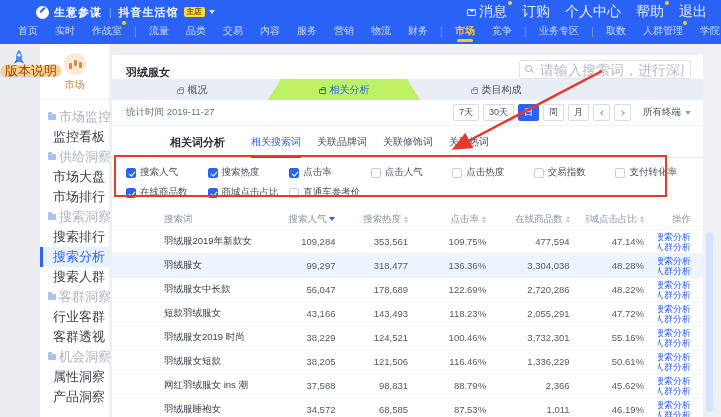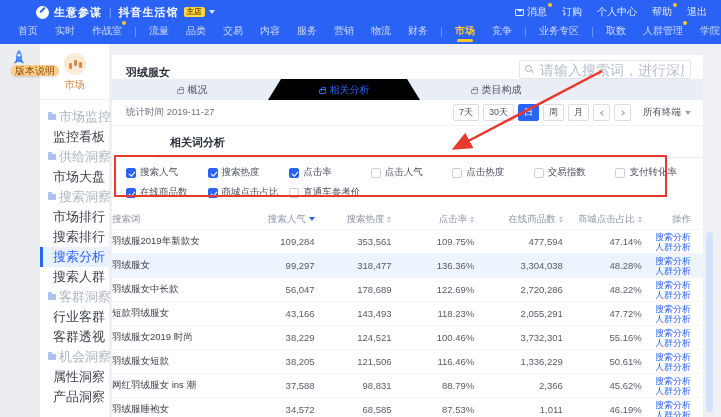--- a/index.html
+++ b/index.html
@@ -13,37 +13,37 @@
   
   .topbar { position:absolute; left:0; top:0; width:721px; height:44px; background:#2a62f6; color:#fff; z-index:5; }
   .topbar-row1 { display:flex; align-items:center; height:22px; padding:2px 14px 0 36px; font-size:10px; }
   .logo-mark { width:13px; height:13px; border-radius:50%; background:#fff; position:relative; margin-right:5px; flex:0 0 auto; }
   .logo-mark::after { content:''; position:absolute; left:3px; top:3px; width:7px; height:2px; background:#2a62f6; transform:rotate(-45deg); border-radius:1px; }
   .logo-text { font-weight:bold; font-size:11px; letter-spacing:1px; }
   .logo-sep { margin:0 7px; color:rgba(255,255,255,.45); }
   .shop-name { font-weight:bold; font-size:11px; letter-spacing:1px; }
   .shop-badge { background:#ffd83d; color:#7a4a00; font-size:7.5px; line-height:10px; padding:0 3px; border-radius:2px; margin-left:5px; font-weight:bold; }
   .caret-w { width:0; height:0; border-left:3px solid transparent; border-right:3px solid transparent; border-top:4px solid rgba(255,255,255,.85); margin-left:4px; }
-  .topbar-right { margin-left:auto; display:flex; align-items:center; gap:15px; font-size:10px; color:#e3ebff; }
+  .topbar-right { margin-left:auto; display:flex; align-items:center; gap:15px; font-size:14px; color:#e3ebff; }
   .tr-item { position:relative; display:flex; align-items:center; gap:3px; cursor:pointer; }
   .env-icon { width:9px; height:7px; border:1px solid #e3ebff; border-radius:1px; position:relative; display:none; }
   .env-icon::before { content:''; position:absolute; left:0; top:-1px; border-left:4px solid transparent; border-right:4px solid transparent; border-top:3px solid #e3ebff; }
   .tr-item.envelope .env-icon { display:inline-block; }
   .tr-item.dot .tr-label::after { content:''; position:absolute; margin-left:1px; margin-top:-2px; width:4px; height:4px; border-radius:50%; background:#ffc72c; }
   .topbar-row2 { display:flex; align-items:center; height:20px; padding:0 0 0 18px; gap:17px; font-size:10px; }
   .nav-item { position:relative; height:20px; line-height:18px; color:#ccd9fa; cursor:pointer; white-space:nowrap; }
   .nav-item.divider { width:1px; height:10px; background:rgba(255,255,255,.3); margin:0 -4px; }
   .nav-item.active { color:#ffc72c; font-weight:bold; }
   .nav-item.active::after { content:''; position:absolute; left:2px; right:2px; bottom:0; height:3px; background:#ffc72c; border-radius:2px; }
   .nav-item.dot .nav-label::after { content:''; position:absolute; margin-left:0; margin-top:-1px; width:4px; height:4px; border-radius:50%; background:#ffc72c; }
 
   
   .left-rail { position:absolute; left:0; top:44px; width:40px; height:373px; background:#ecedf1; z-index:3; }
   .rocket { position:absolute; left:10px; top:5px; }
-  .version-badge { position:absolute; left:11px; top:21px; background:#ffcf8a; color:#8a4a0a; font-size:10px; line-height:11px; padding:0 4px; border-radius:6px; white-space:nowrap; box-shadow:0 1px 2px rgba(0,0,0,.15); cursor:pointer; }
+  .version-badge { position:absolute; left:1px; top:21px; background:#ffcf8a; color:#8a4a0a; font-size:13px; line-height:11px; padding:0 4px; border-radius:6px; white-space:nowrap; box-shadow:0 1px 2px rgba(0,0,0,.15); cursor:pointer; }
 
   
   .sidebar { position:absolute; left:40px; top:44px; width:70px; height:373px; background:#fff; z-index:2; border-right:1px solid #eef0f4; }
   .module-head { padding:9px 0 7px; text-align:center; border-bottom:1px solid #f0f2f6; }
   .module-icon { width:22px; height:22px; border-radius:50%; background:#fbead6; margin:0 auto 3px; position:relative; }
   .module-icon::before { content:''; position:absolute; left:5px; top:10px; width:3px; height:6px; background:#e0883f; border-radius:1px; box-shadow:5px -3px 0 #e0883f, 10px -1px 0 #e0883f; }
   .module-label { font-size:10px; color:#d9833c; }
   .side-menu { padding-top:7px; }
   .side-item { position:relative; height:20px; display:flex; align-items:center; padding-left:13px; font-size:13px; color:#3a3f4a; cursor:pointer; white-space:nowrap; }
   .side-item.group { color:#adb4c2; padding-left:8px; cursor:default; }
@@ -61,21 +61,21 @@
   .kw-title { font-size:11px; font-weight:bold; color:#2a2f3a; }
   .kw-search { position:absolute; right:12px; top:5px; width:172px; height:19px; }
   .kw-search input { width:100%; height:100%; border:1px solid #dfe3ea; border-radius:2px; font-size:14px; padding:0 6px 0 20px; color:#555; outline:none; font-family:inherit; }
   .kw-search input::placeholder { color:#b6bcc9; }
   .mag-icon { position:absolute; left:6px; top:5px; width:9px; height:9px; }
   .mag-icon::before { content:''; position:absolute; width:5px; height:5px; border:1px solid #a8b0bf; border-radius:50%; }
   .mag-icon::after { content:''; position:absolute; left:6px; top:6px; width:3px; height:1px; background:#a8b0bf; transform:rotate(45deg); }
 
   .tab-strip { display:flex; align-items:stretch; height:21px; background:#e8edf6; padding-left:4px; }
   .big-tab { width:152px; display:flex; align-items:center; justify-content:center; gap:4px; font-size:10px; color:#4a5160; cursor:pointer; }
-  .big-tab.active { background:#000000; color:#2b63f5; clip-path:polygon(13px 0, calc(100% - 13px) 0, 100% 100%, 0 100%); }
+  .big-tab.active { background:#bef264; color:#2b63f5; clip-path:polygon(13px 0, calc(100% - 13px) 0, 100% 100%, 0 100%); }
   .lock-icon { width:7px; height:5px; border:1px solid #8b93a5; border-radius:1px; position:relative; margin-top:3px; flex:0 0 auto; }
   .lock-icon::before { content:''; position:absolute; top:-3px; left:1px; width:3px; height:3px; border:1px solid #8b93a5; border-bottom:none; border-radius:2px 2px 0 0; }
   .big-tab.active .lock-icon, .big-tab.active .lock-icon::before { border-color:#2b63f5; }
 
   .stat-row { display:flex; align-items:center; height:26px; padding:0 12px 0 14px; border-bottom:1px solid #eef1f5; }
   .stat-time { font-size:9.5px; color:#6b7280; }
   .range-ctrls { margin-left:auto; display:flex; align-items:center; gap:4px; }
   .range-btn { font-size:9px; line-height:15px; padding:0 5px; border:1px solid #d8dde6; border-radius:2px; background:#fff; color:#4a5160; cursor:pointer; white-space:nowrap; }
   .range-btn.active { background:#2b63f5; border-color:#2b63f5; color:#fff; }
   .pager-btn { width:17px; height:17px; border:1px solid #d8dde6; border-radius:2px; background:#fff; display:flex; align-items:center; justify-content:center; cursor:pointer; }
@@ -95,21 +95,21 @@
   .cb { display:flex; align-items:center; gap:4px; font-size:9.5px; color:#4a4f5a; cursor:pointer; white-space:nowrap; }
   .cb-box { width:10px; height:10px; border:1px solid #c9ced8; border-radius:2px; background:#fff; position:relative; flex:0 0 auto; }
   .cb.checked .cb-box { background:#2b63f5; border-color:#2b63f5; }
   .cb.checked .cb-box::after { content:''; position:absolute; left:3px; top:1px; width:2.5px; height:5px; border:solid #fff; border-width:0 1.5px 1.5px 0; transform:rotate(40deg); }
 
   
   .table { margin-top:2px; font-size:9.5px; }
   .tr { display:flex; align-items:center; height:24px; border-top:1px solid #f2f4f8; }
   .thead { display:flex; align-items:center; height:20px; color:#8b93a5; }
   .th, .td { padding:0 4px; overflow:hidden; white-space:nowrap; }
-  .c-term { width:25%; padding-left:0; text-align:left; }
+  .c-term { width:25%; padding-left:18px; text-align:left;margin-left:34px; }
   .c-pop  { width:12%; text-align:right; padding-right:16px; }
   .c-heat { width:13%; text-align:right; padding-right:16px; }
   .c-ctr  { width:14%; text-align:right; padding-right:16px; }
   .c-items{ width:15%; text-align:right; padding-right:16px; }
   .c-ratio{ width:13%; text-align:right; padding-right:14px; }
   .c-ops  { width:8%;  text-align:right; padding-right:12px; }
   .th { display:flex; align-items:center; }
   .th.c-pop,.th.c-heat,.th.c-ctr,.th.c-items,.th.c-ratio { justify-content:flex-end; }
   .caret-down-blue { width:0; height:0; border-left:3px solid transparent; border-right:3px solid transparent; border-top:4px solid #2b63f5; margin-left:3px; }
   .sorter { display:inline-flex; flex-direction:column; gap:1px; margin-left:3px; }
@@ -287,28 +287,28 @@
       <div class="side-item group">
         <span class="folder-icon"></span>
         <span class="side-label">供给洞察</span>
       </div>
 
       <div class="side-item">
 
         <span class="side-label">市场大盘</span>
       </div>
 
+      <div class="side-item">
+
+        <span class="side-label">市场排行</span>
+      </div>
+
       <div class="side-item group">
         <span class="folder-icon"></span>
         <span class="side-label">搜索洞察</span>
-      </div>
-
-      <div class="side-item">
-
-        <span class="side-label">市场排行</span>
       </div>
 
       <div class="side-item">
 
         <span class="side-label">搜索排行</span>
       </div>
 
       <div class="side-item active">
 
         <span class="side-label">搜索分析</span>
@@ -411,20 +411,38 @@
           <span class="chev right"></span>
         </span>
       <span class="terminal-filter">
         <span>所有终端</span>
         <span class="caret-g"></span>
       </span>
     </div>
 
     <div class="section-row">
       <span class="section-title">相关词分析</span>
+      <span style="display:flex; gap:16px;">
+
+          <span class="word-tab active">
+            <span>相关搜索词</span>
+          </span>
+
+          <span class="word-tab">
+            <span>关联品牌词</span>
+          </span>
+
+          <span class="word-tab">
+            <span>关联修饰词</span>
+          </span>
+
+          <span class="word-tab">
+            <span>关联热词</span>
+          </span>
+        </span>
     </div>
 
     <div class="filter-grid">
 
         <label class="cb checked">
           <span class="cb-box"></span>
           <span class="cb-label">搜索人气</span>
         </label>
 
         <label class="cb checked">

